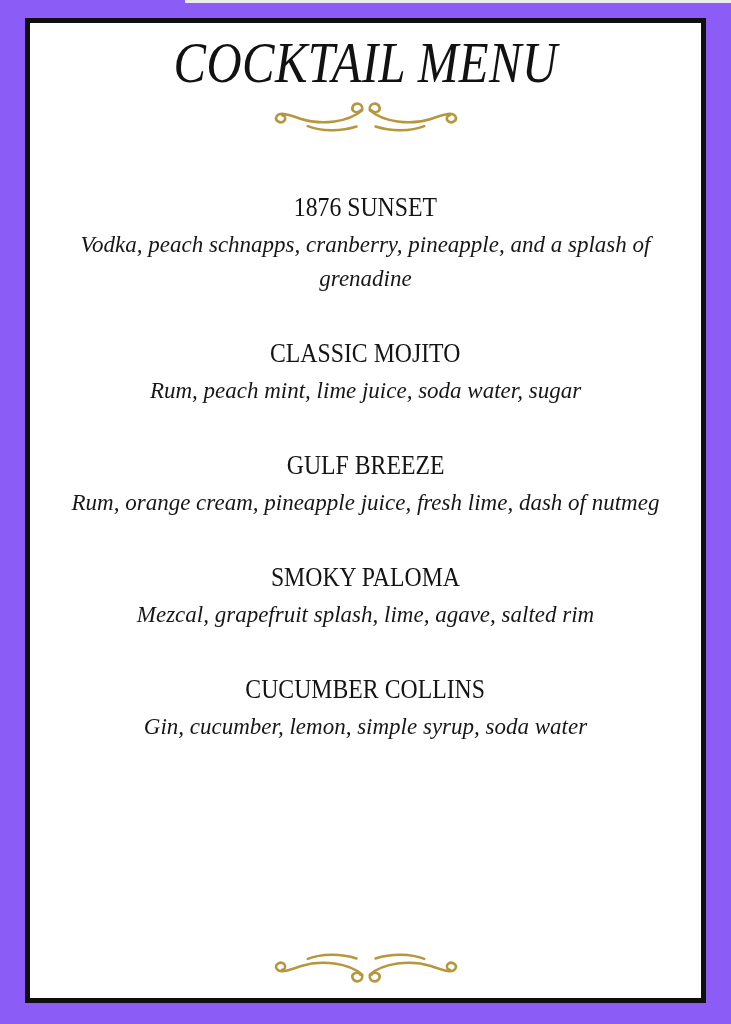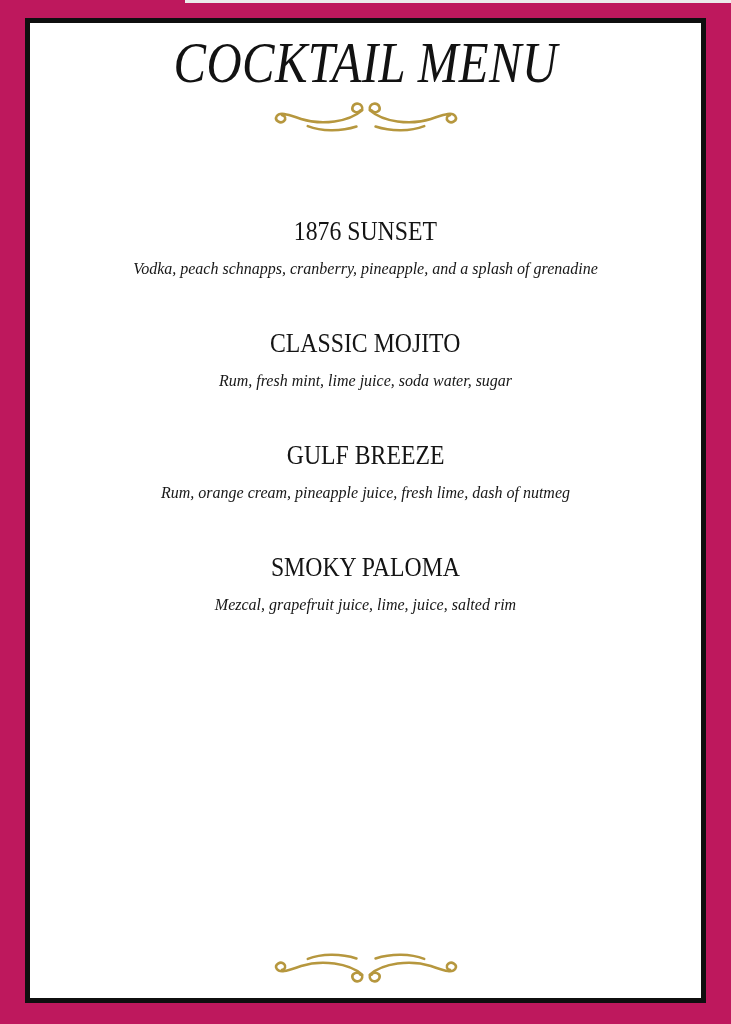--- a/index.html
+++ b/index.html
@@ -5,21 +5,21 @@
   html, body {
     margin: 0;
     padding: 0;
     background: #ffffff;
     font-family: "Liberation Serif", serif;
   }
   .page {
     position: relative;
     width: 731px;
     height: 1024px;
-    background: #be185d;
+    background: #8b5cf6;
     overflow: hidden;
   }
   .top-smudge {
     position: absolute;
     top: 0;
     left: 185px;
     right: 0;
     height: 3px;
     background: #ececec;
   }
@@ -55,37 +55,37 @@
     align-items: center;
   }
   .ornament svg { display: block; }
   .ornament.footer {
     position: absolute;
     bottom: 10px;
     left: 50%;
     transform: translateX(-50%) scaleY(-1);
     margin-top: 0;
   }
-  .menu-list { margin-top: 76px; }
+  .menu-list { margin-top: 52px; }
   .menu-item { margin-bottom: 41px; }
   .item-name {
     display: inline-block;
     font-size: 27px;
     line-height: 32px;
     font-weight: 400;
     color: #141414;
     white-space: nowrap;
     transform: scaleX(0.88);
     transform-origin: center;
     letter-spacing: 0px;
   }
   .item-desc {
     margin: 5px auto 0 auto;
     max-width: 630px;
-    font-size: 16px;
+    font-size: 23px;
     line-height: 34px;
     font-style: italic;
     font-weight: 400;
     color: #171717;
   }
 </style>
 </head>
 <body>
 
 <div class="page">
@@ -112,33 +112,37 @@
     <div class="menu-list">
 
       <div class="menu-item">
         <div class="item-name">1876 SUNSET</div>
         <div class="item-desc">Vodka, peach schnapps, cranberry, pineapple, and a splash of grenadine</div>
       </div>
 
 
       <div class="menu-item">
         <div class="item-name">CLASSIC MOJITO</div>
-        <div class="item-desc">Rum, fresh mint, lime juice, soda water, sugar</div>
+        <div class="item-desc">Rum, peach mint, lime juice, soda water, sugar</div>
       </div>
 
       <div class="menu-item">
         <div class="item-name">GULF BREEZE</div>
         <div class="item-desc">Rum, orange cream, pineapple juice, fresh lime, dash of nutmeg</div>
       </div>
 
       <div class="menu-item">
         <div class="item-name">SMOKY PALOMA</div>
-        <div class="item-desc">Mezcal, grapefruit juice, lime, juice, salted rim</div>
+        <div class="item-desc">Mezcal, grapefruit splash, lime, agave, salted rim</div>
       </div>
 
+      <div class="menu-item">
+        <div class="item-name">CUCUMBER COLLINS</div>
+        <div class="item-desc">Gin, cucumber, lemon, simple syrup, soda water</div>
+      </div>
 
     </div>
 
     <div class="ornament footer">
       <svg width="196" height="42" viewBox="0 0 200 44" fill="none" xmlns="http://www.w3.org/2000/svg">
         <g stroke="#b6973e" stroke-width="2.7" fill="none" stroke-linecap="round">
           <path d="M104,13 c-1,-6.5 8.5,-8.5 10.2,-2.2 c1.2,4.6 -5.6,7 -8.4,3.2"></path>
           <path d="M104,14 C118,26 146,30 168,23 C179,19.5 190,14.5 193.5,20 c2.8,4.6 -4,8.6 -7.6,5.2 c-2.4,-2.2 -1.2,-5.8 2,-6.2"></path>
           <path d="M110,31 C127,36.5 147,36 161,30.5"></path>
         </g>

